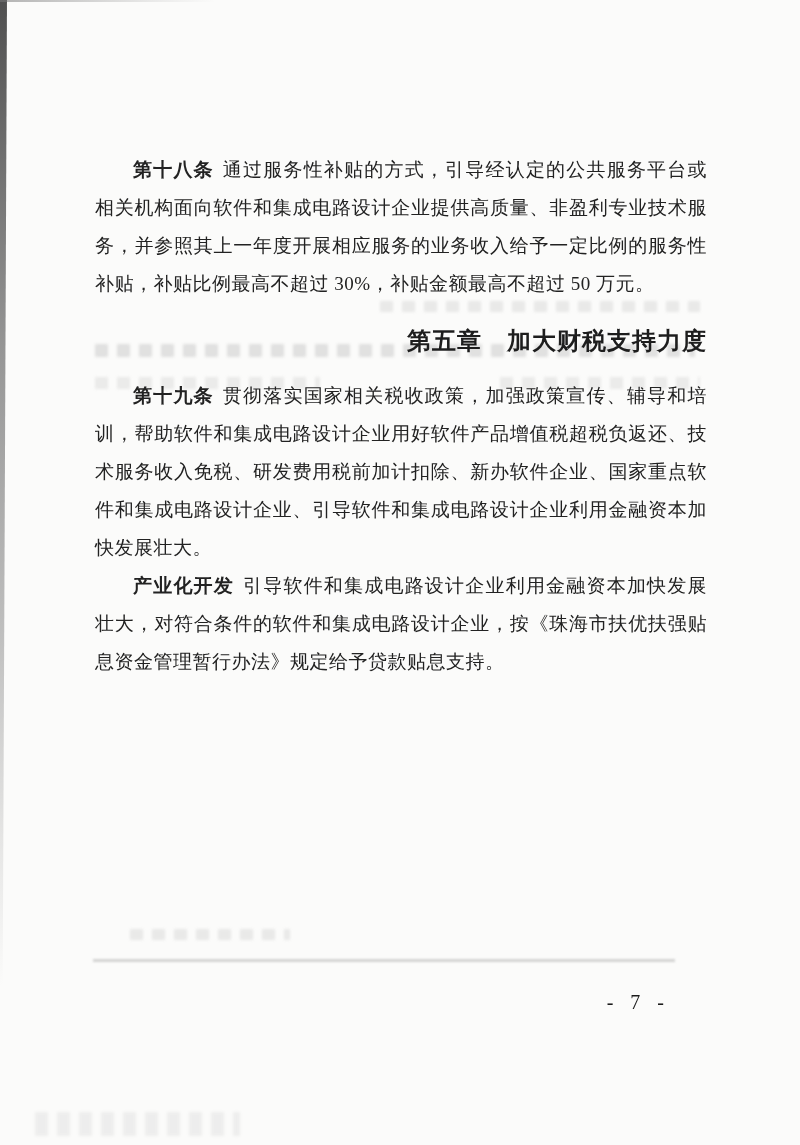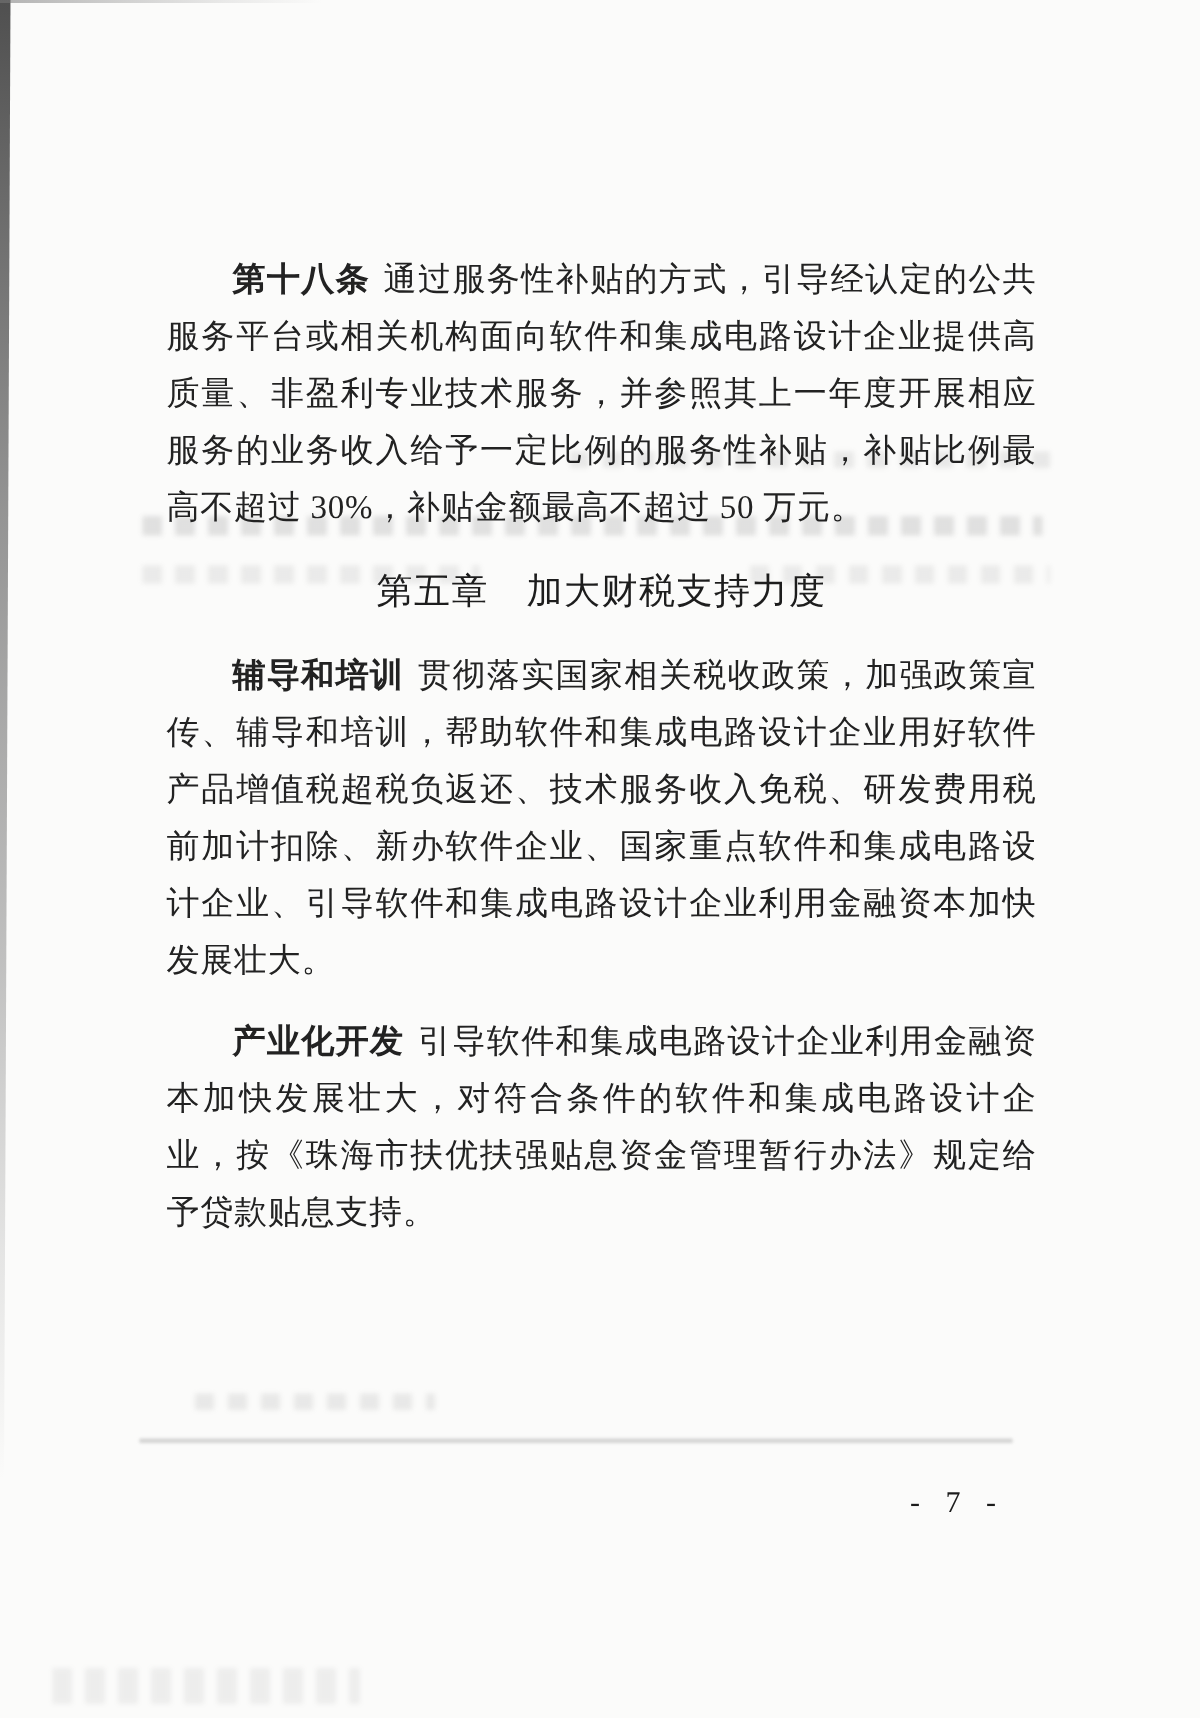--- a/index.html
+++ b/index.html
@@ -64,41 +64,41 @@
     pointer-events: none;
   }
   
   .document-body {
     position: absolute;
     left: 95px;
     top: 151px;
     width: 612px;
   }
   .article {
-    margin: 16px;
-    font-size: 22px;
+    margin: 0;
+    font-size: 19px;
     line-height: 38px;
     letter-spacing: 0.5px;
     text-align: justify;
     text-justify: inter-character;
     word-break: break-all;
     text-indent: 2em;
     color: #222222;
   }
   .article-label {
     font-weight: 700;
     margin-right: 9px;
   }
   .chapter-heading {
     margin: 18px 0 16px 0;
     height: 40px;
     line-height: 40px;
     font-size: 24px;
-    font-weight: 400;
-    text-align: center;
+    font-weight: 700;
+    text-align: right;
     letter-spacing: 1px;
     color: #1d1d1d;
   }
   .page-number {
     position: absolute;
     top: 991px;
     right: 130px;
     font-size: 20px;
     letter-spacing: 6px;
     color: #1b1b1b;
@@ -121,21 +121,21 @@
 
 <main class="document-body">
 
   <p class="article">
     <span class="article-label">第十八条</span><span>通过服务性补贴的方式，引导经认定的公共服务平台或相关机构面向软件和集成电路设计企业提供高质量、非盈利专业技术服务，并参照其上一年度开展相应服务的业务收入给予一定比例的服务性补贴，补贴比例最高不超过 30%，补贴金额最高不超过 50 万元。</span>
   </p>
 
   <h2 class="chapter-heading">第五章　加大财税支持力度</h2>
 
   <p class="article">
-    <span class="article-label">辅导和培训</span><span>贯彻落实国家相关税收政策，加强政策宣传、辅导和培训，帮助软件和集成电路设计企业用好软件产品增值税超税负返还、技术服务收入免税、研发费用税前加计扣除、新办软件企业、国家重点软件和集成电路设计企业、引导软件和集成电路设计企业利用金融资本加快发展壮大。</span>
+    <span class="article-label">第十九条</span><span>贯彻落实国家相关税收政策，加强政策宣传、辅导和培训，帮助软件和集成电路设计企业用好软件产品增值税超税负返还、技术服务收入免税、研发费用税前加计扣除、新办软件企业、国家重点软件和集成电路设计企业、引导软件和集成电路设计企业利用金融资本加快发展壮大。</span>
   </p>
 
   <p class="article">
     <span class="article-label">产业化开发</span><span>引导软件和集成电路设计企业利用金融资本加快发展壮大，对符合条件的软件和集成电路设计企业，按《珠海市扶优扶强贴息资金管理暂行办法》规定给予贷款贴息支持。</span>
   </p>
 
 
 </main>
 
 <div class="page-number">- 7 -</div>

